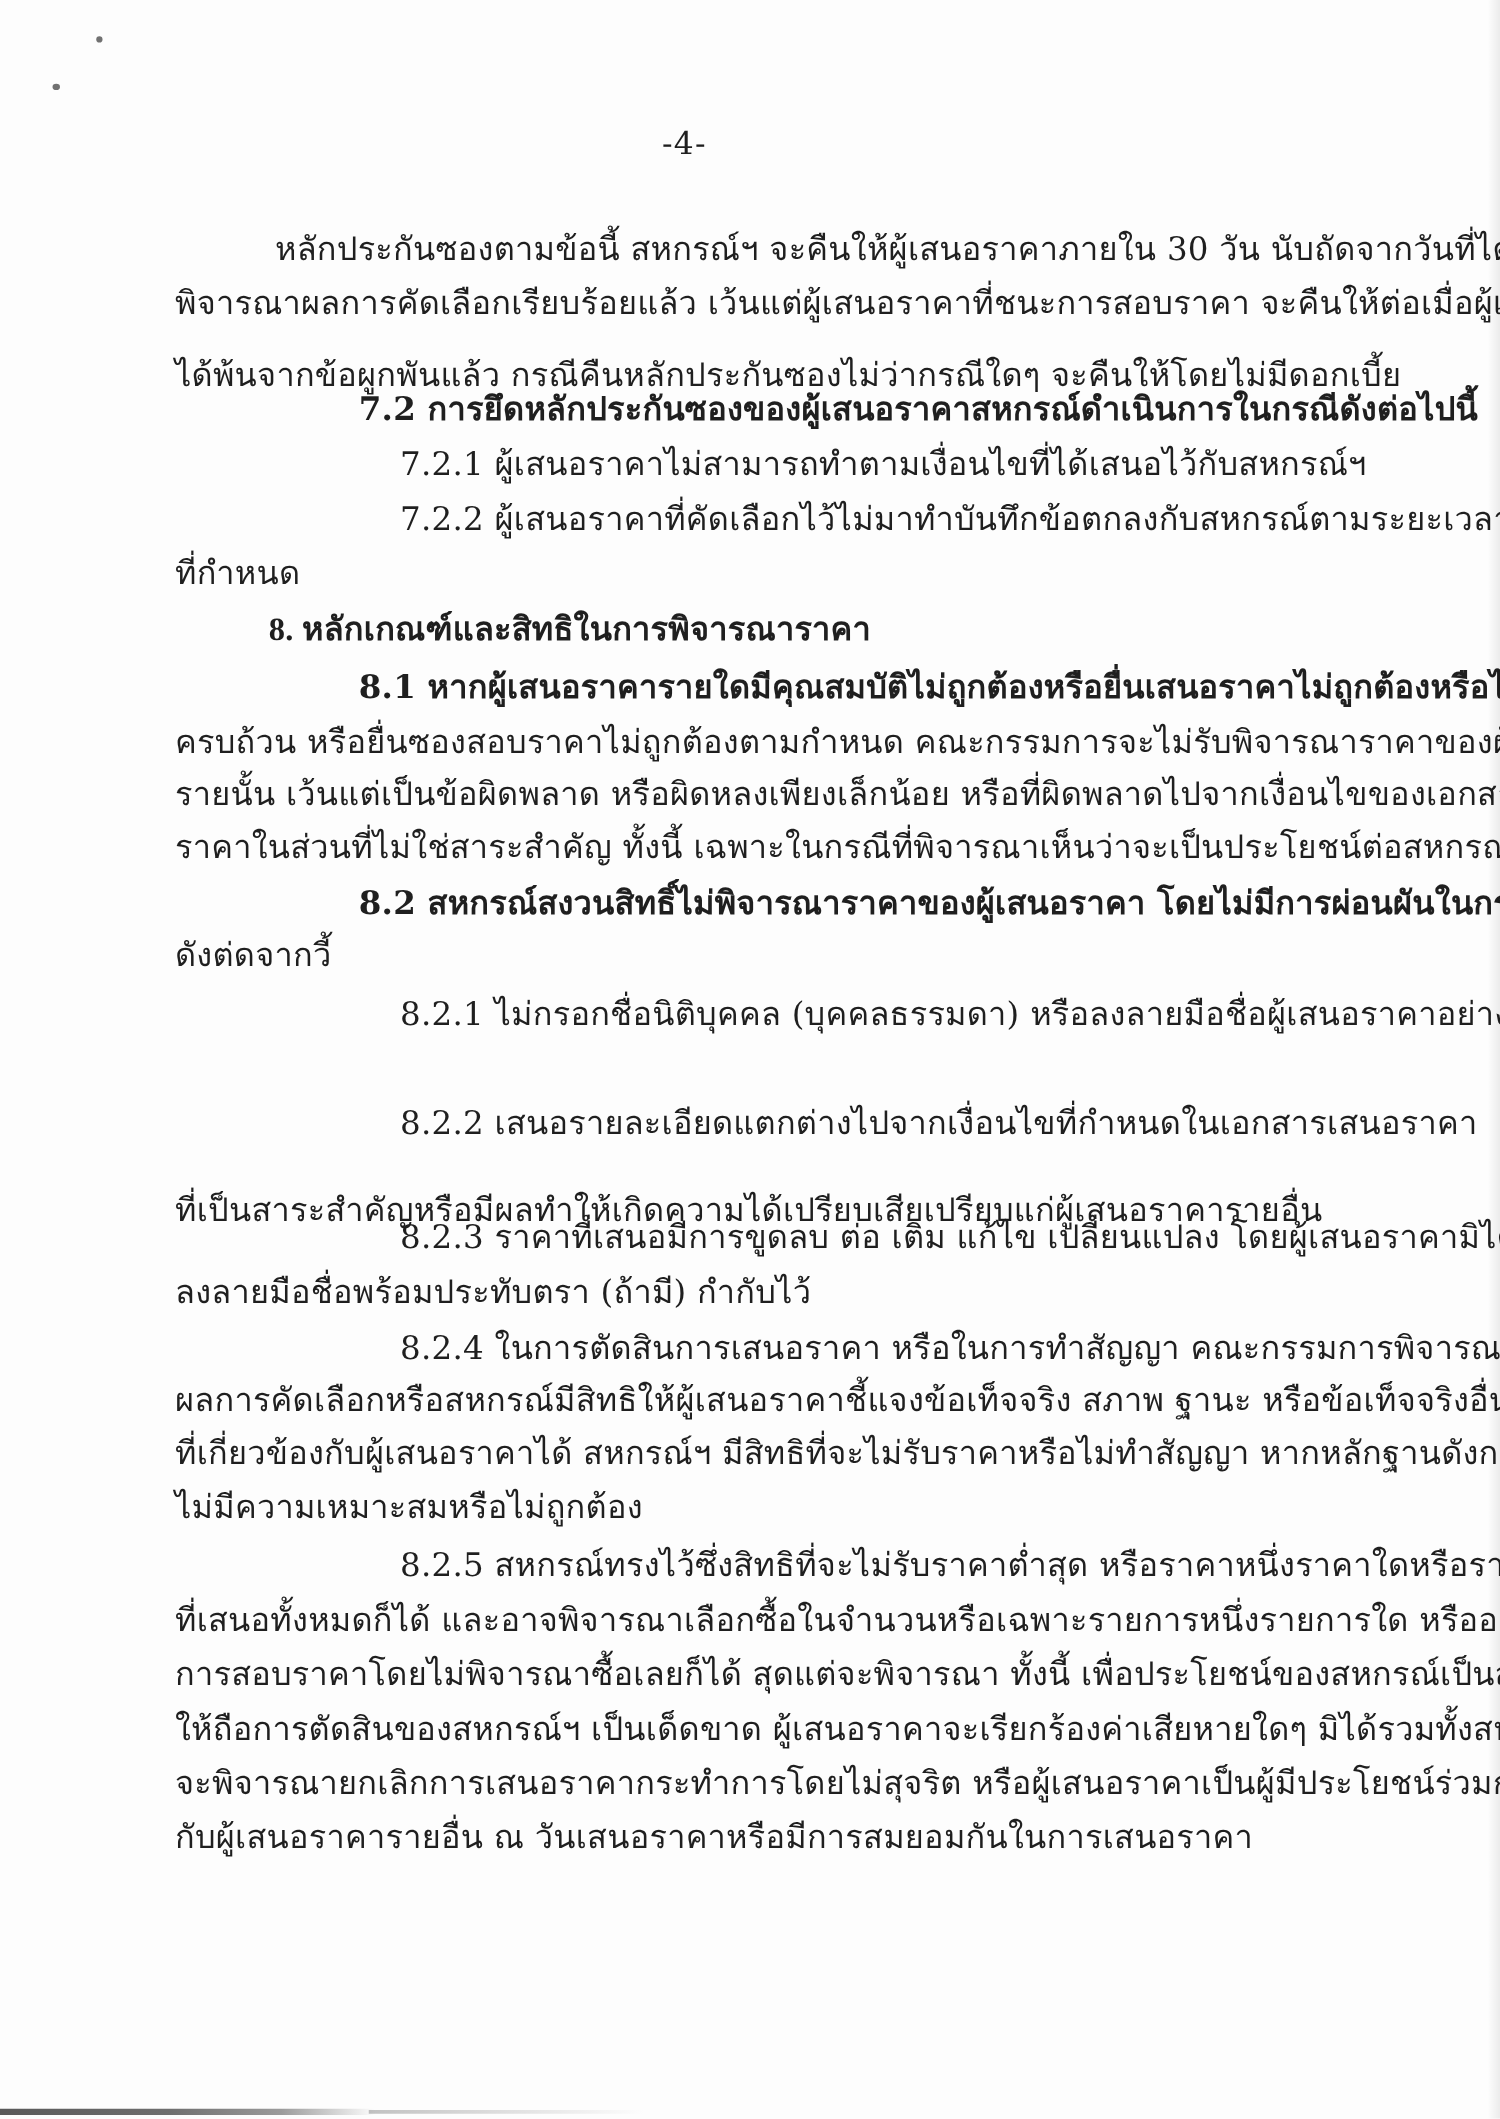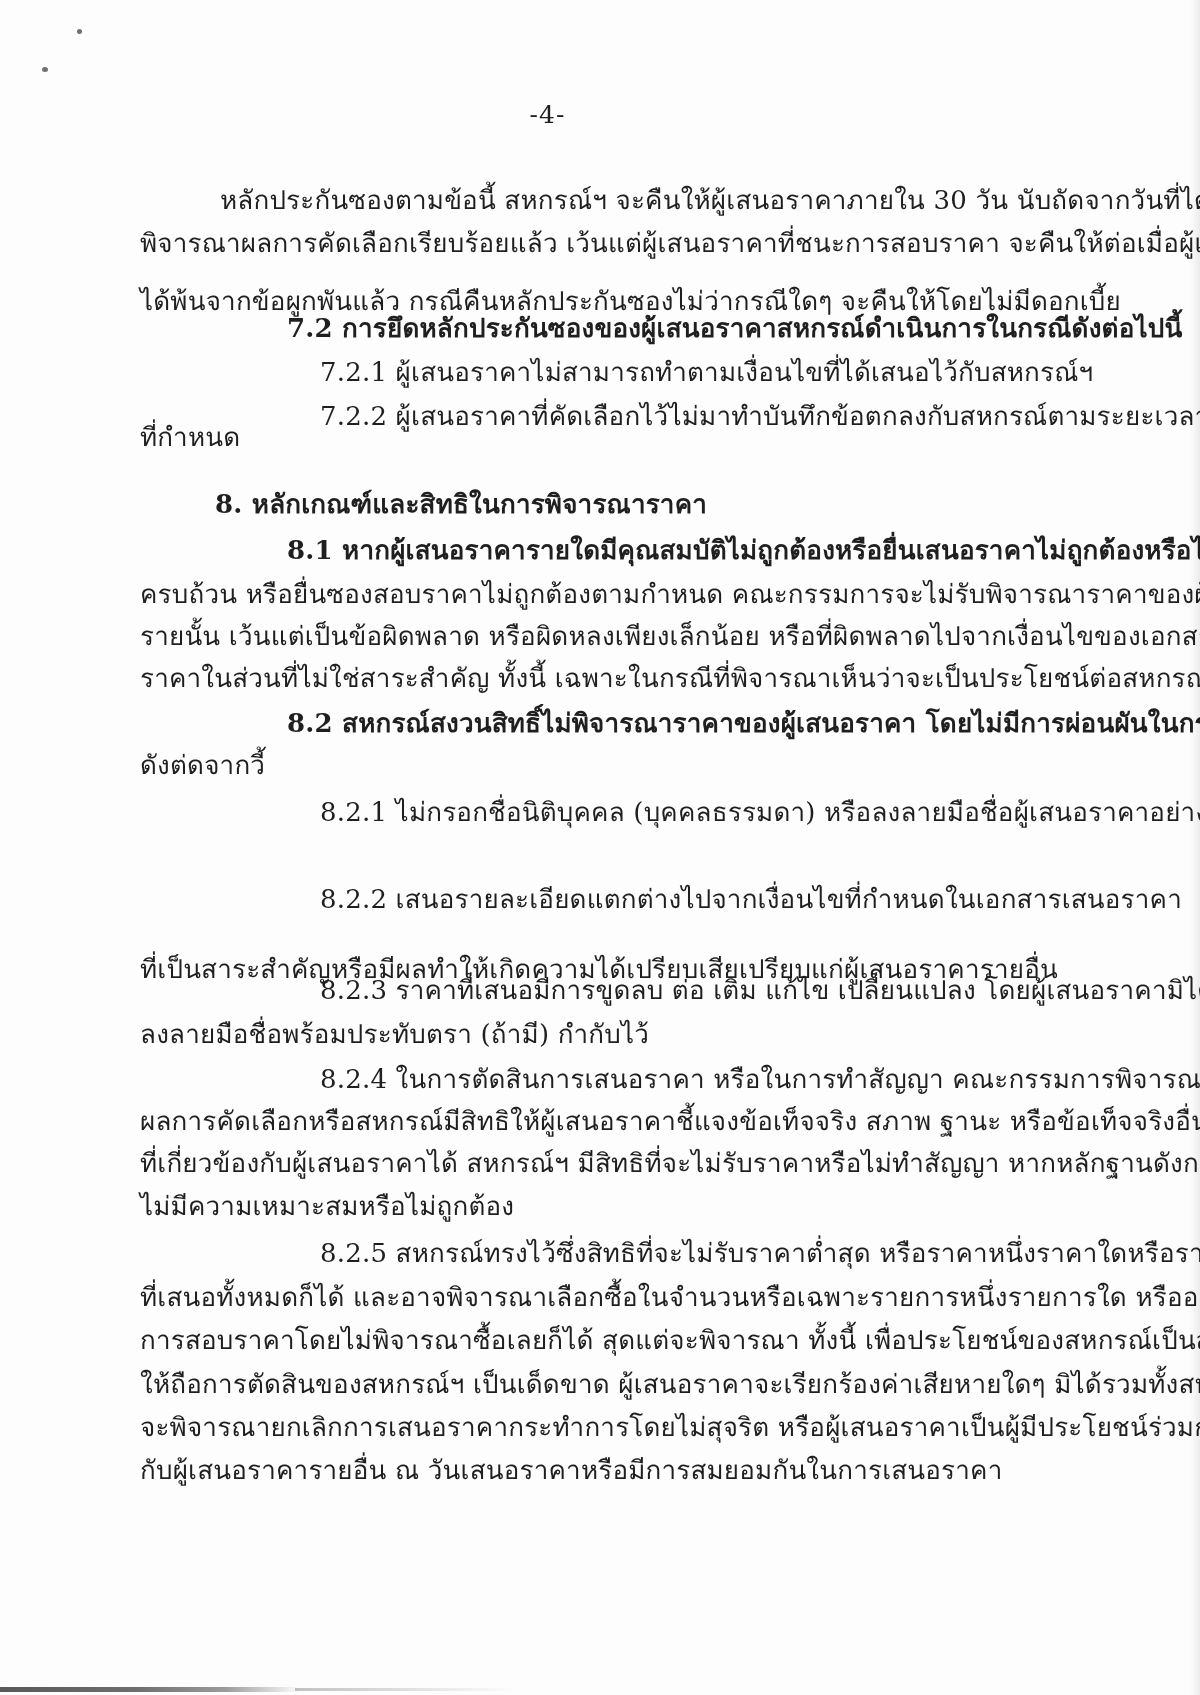--- a/index.html
+++ b/index.html
@@ -21,21 +21,21 @@
     font-size: 26px;
     line-height: 34px;
     white-space: nowrap;
     letter-spacing: 0.2px;
   }
   .L0    { left: 140px; }   
   .Lpara { left: 220px; }   
   .Lhdr  { left: 215px; }   
   .Litem { left: 287px; font-weight: bold; }   
   .Lsub  { left: 320px; }   
-  .bold  { font-weight: 700; }
+  .bold  { font-weight: 700; font-family: Liberation Serif, serif; }
   
   .speck {
     position: absolute; background: #4d4d4d; border-radius: 50%;
   
   }
   .speck-1 { left: 77px; top: 29px; width: 5px; height: 5px; opacity: .8; }
   .speck-2 { left: 42px; top: 67px; width: 6px; height: 5px; opacity: .8; }
   .bottom-streak {
     position: absolute; left: 0; top: 1687px; width: 300px; height: 5px;
     background: linear-gradient(to right, #3c3c3c 0%, #555 45%, #8a8a8a 75%, rgba(150,150,150,0) 100%);
@@ -56,21 +56,21 @@
 <div class="page">
 
   <div class="page-number">-4-</div>
 
   <div class="line Lpara" style="top:183px">หลักประกันซองตามข้อนี้ สหกรณ์ฯ จะคืนให้ผู้เสนอราคาภายใน 30 วัน นับถัดจากวันที่ได้</div>
   <div class="line L0" style="top:226px">พิจารณาผลการคัดเลือกเรียบร้อยแล้ว เว้นแต่ผู้เสนอราคาที่ชนะการสอบราคา จะคืนให้ต่อเมื่อผู้เสนอราคา</div>
   <div class="line L0" style="top:284px">ได้พ้นจากข้อผูกพันแล้ว กรณีคืนหลักประกันซองไม่ว่ากรณีใดๆ จะคืนให้โดยไม่มีดอกเบี้ย</div>
   <div class="line Litem" style="top:311px">7.2 การยึดหลักประกันซองของผู้เสนอราคาสหกรณ์ดำเนินการในกรณีดังต่อไปนี้</div>
   <div class="line Lsub" style="top:355px">7.2.1 ผู้เสนอราคาไม่สามารถทำตามเงื่อนไขที่ได้เสนอไว้กับสหกรณ์ฯ</div>
   <div class="line Lsub" style="top:399px">7.2.2 ผู้เสนอราคาที่คัดเลือกไว้ไม่มาทำบันทึกข้อตกลงกับสหกรณ์ตามระยะเวลา</div>
-  <div class="line L0" style="top:420px">ที่กำหนด</div>
+  <div class="line L0" style="top:442px">ที่กำหนด</div>
   <div class="line Lhdr bold" style="top:487px">8. หลักเกณฑ์และสิทธิในการพิจารณาราคา</div>
   <div class="line Litem" style="top:533px">8.1 หากผู้เสนอราคารายใดมีคุณสมบัติไม่ถูกต้องหรือยื่นเสนอราคาไม่ถูกต้องหรือไม่</div>
   <div class="line L0" style="top:577px">ครบถ้วน หรือยื่นซองสอบราคาไม่ถูกต้องตามกำหนด คณะกรรมการจะไม่รับพิจารณาราคาของผู้เสนอราคา</div>
   <div class="line L0" style="top:619px">รายนั้น เว้นแต่เป็นข้อผิดพลาด หรือผิดหลงเพียงเล็กน้อย หรือที่ผิดพลาดไปจากเงื่อนไขของเอกสารสอบ</div>
   <div class="line L0" style="top:661px">ราคาในส่วนที่ไม่ใช่สาระสำคัญ ทั้งนี้ เฉพาะในกรณีที่พิจารณาเห็นว่าจะเป็นประโยชน์ต่อสหกรณ์เท่านั้น</div>
   <div class="line Litem" style="top:706px">8.2 สหกรณ์สงวนสิทธิ์ไม่พิจารณาราคาของผู้เสนอราคา โดยไม่มีการผ่อนผันในกรณี</div>
   <div class="line L0" style="top:748px">ดังต่ดจากวี้</div>
   <div class="line Lsub" style="top:795px">8.2.1 ไม่กรอกชื่อนิติบุคคล (บุคคลธรรมดา) หรือลงลายมือชื่อผู้เสนอราคาอย่างหนึ่ง</div>
   <div class="line Lsub" style="top:882px">8.2.2 เสนอรายละเอียดแตกต่างไปจากเงื่อนไขที่กำหนดในเอกสารเสนอราคา</div>
   <div class="line L0" style="top:952px">ที่เป็นสาระสำคัญหรือมีผลทำให้เกิดความได้เปรียบเสียเปรียบแก่ผู้เสนอราคารายอื่น</div>

